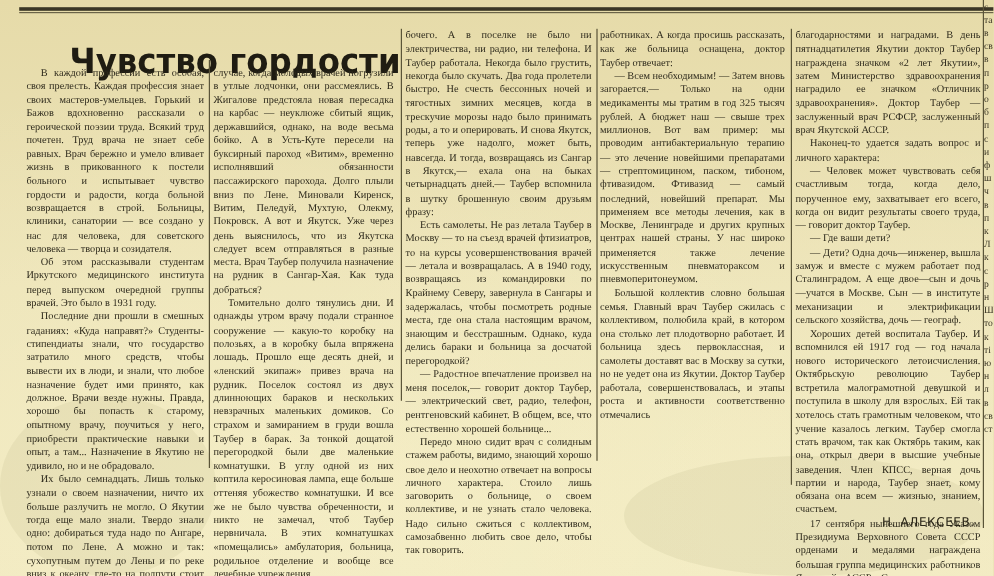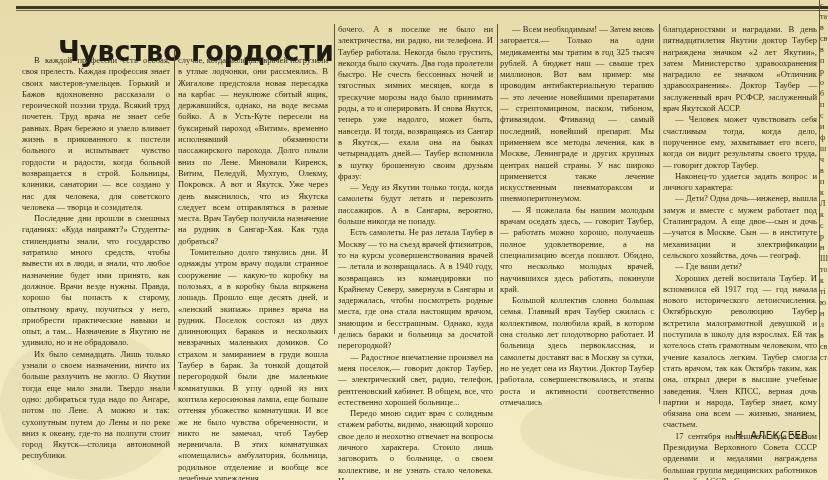--- a/index.html
+++ b/index.html
@@ -75,52 +75,52 @@
 <h1 class="title">Чувство гордости</h1>
 
 <div class="vline" style="left:174px;top:50px;height:340px;"></div>
 <div class="vline" style="left:334px;top:24px;height:310px;"></div>
 <div class="vline" style="left:497px;top:24px;height:360px;"></div>
 <div class="vline" style="left:659px;top:24px;height:380px;"></div>
 <div class="vline" style="left:819px;top:0;height:440px;"></div>
 
 <div class="col col1">
   <p>В каждой профессии есть особая, своя прелесть. Каждая профессия знает своих мастеров-умельцев. Горький и Бажов вдохновенно рассказали о героической поэзии труда. Всякий труд почетен. Труд врача не знает себе равных. Врач бережно и умело вливает жизнь в прикованного к постели больного и испытывает чувство гордости и радости, когда больной возвращается в строй. Больницы, клиники, санатории — все создано у нас для человека, для советского человека — творца и созидателя.</p>
+  <p>Об этом рассказывали студентам Иркутского медицинского института перед выпуском очередной группы врачей. Это было в 1931 году.</p>
   <p>Последние дни прошли в смешных гаданиях: «Куда направят?» Студенты-стипендиаты знали, что государство затратило много средств, чтобы вывести их в люди, и знали, что любое назначение будет ими принято, как должное. Врачи везде нужны. Правда, хорошо бы попасть к старому, опытному врачу, поучиться у него, приобрести практические навыки и опыт, а там... Назначение в Якутию не удивило, но и не обрадовало.</p>
   <p>Их было семнадцать. Лишь только узнали о своем назначении, ничто их больше разлучить не могло. О Якутии тогда еще мало знали. Твердо знали одно: добираться туда надо по Ангаре, потом по Лене. А можно и так: сухопутным путем до Лены и по реке вниз к океану, где-то на полпути стоит город Якутск—столица автономной республики.</p>
 
 </div>
 
 <div class="col col2">
   <p class="cont">случае, когда молодых врачей погрузили в утлые лодчонки, они рассмеялись. В Жигалове предстояла новая пересадка на карбас — неуклюже сбитый ящик, державшийся, однако, на воде весьма бойко. А в Усть-Куте пересели на буксирный пароход «Витим», временно исполнявший обязанности пассажирского парохода. Долго плыли вниз по Лене. Миновали Киренск, Витим, Пеледуй, Мухтую, Олекму, Покровск. А вот и Якутск. Уже через день выяснилось, что из Якутска следует всем отправляться в разные места. Врач Таубер получила назначение на рудник в Сангар-Хая. Как туда добраться?</p>
   <p>Томительно долго тянулись дни. И однажды утром врачу подали странное сооружение — какую-то коробку на полозьях, а в коробку была впряжена лошадь. Прошло еще десять дней, и «ленский экипаж» привез врача на рудник. Поселок состоял из двух длинноющих бараков и нескольких невзрачных маленьких домиков. Со страхом и замиранием в груди вошла Таубер в барак. За тонкой дощатой перегородкой были две маленькие комнатушки. В углу одной из них коптила керосиновая лампа, еще больше оттеняя убожество комнатушки. И все же не было чувства обреченности, и никто не замечал, чтоб Таубер нервничала. В этих комнатушках «помещались» амбулатория, больница, родильное отделение и вообще все лечебные учреждения.</p>
 
 </div>
 
 <div class="col col3">
   <p class="cont">бочего. А в поселке не было ни электричества, ни радио, ни телефона. И Таубер работала. Некогда было грустить, некогда было скучать. Два года пролетели быстро. Не счесть бессонных ночей и тягостных зимних месяцев, когда в трескучие морозы надо было принимать роды, а то и оперировать. И снова Якутск, теперь уже надолго, может быть, навсегда. И тогда, возвращаясь из Сангар в Якутск,— ехала она на быках четырнадцать дней.— Таубер вспомнила в шутку брошенную своим друзьям фразу:</p>
-  <p>— Уеду из Якутии только тогда, когда самолеты будут летать и перевозить пассажиров. А в Сангары, вероятно, больше никогда не попаду.</p>
   <p>Есть самолеты. Не раз летала Таубер в Москву — то на съезд врачей фтизиатров, то на курсы усовершенствования врачей — летала и возвращалась. А в 1940 году, возвращаясь из командировки по Крайнему Северу, завернула в Сангары и задержалась, чтобы посмотреть родные места, где она стала настоящим врачом, знающим и бесстрашным. Однако, куда делись бараки и больница за досчатой перегородкой?</p>
   <p>— Радостное впечатление произвел на меня поселок,— говорит доктор Таубер,— электрический свет, радио, телефон, рентгеновский кабинет. В общем, все, что естественно хорошей больнице...</p>
   <p>Передо мною сидит врач с солидным стажем работы, видимо, знающий хорошо свое дело и неохотно отвечает на вопросы личного характера. Стоило лишь заговорить о больнице, о своем коллективе, и не узнать стало человека. Надо сильно сжиться с коллективом, самозабвенно любить свое дело, чтобы так говорить.</p>
 
 </div>
 
 <div class="col col4">
+  <p class="cont">работниках. А когда просишь рассказать, как же больница оснащена, доктор Таубер отвечает:</p>
   <p>— Всем необходимым! — Затем вновь загорается.— Только на одни медикаменты мы тратим в год 325 тысяч рублей. А бюджет наш — свыше трех миллионов. Вот вам пример: мы проводим антибактериальную терапию — это лечение новейшими препаратами — стрептомицином, паском, тибоном, фтивазидом. Фтивазид — самый последний, новейший препарат. Мы применяем все методы лечения, как в Москве, Ленинграде и других крупных центрах нашей страны. У нас широко применяется также лечение искусственным пневматораксом и пневмоперитонеумом.</p>
-  <p>— Я пожелала бы нашим молодым врачам оседать здесь, — говорит Таубер, — работать можно хорошо, получаешь полное удовлетворение, а на специализацию всегда пошлют. Обидно, что несколько молодых врачей, научившихся здесь работать, покинули край.</p>
   <p>Большой коллектив словно большая семья. Главный врач Таубер сжилась с коллективом, полюбила край, в котором она столько лет плодотворно работает. И больница здесь первоклассная, и самолеты доставят вас в Москву за сутки, но не уедет она из Якутии. Доктор Таубер работала, совершенствовалась, и этапы роста и активности соответственно отмечались</p>
 </div>
 
 <div class="col col5">
   <p class="cont">благодарностями и наградами. В день пятнадцатилетия Якутии доктор Таубер награждена значком «2 лет Якутии», затем Министерство здравоохранения наградило ее значком «Отличник здравоохранения». Доктор Таубер — заслуженный врач РСФСР, заслуженный врач Якутской АССР.</p>
+  <p>Наконец-то удается задать вопрос и личного характера:</p>
   <p>— Человек может чувствовать себя счастливым тогда, когда дело, порученное ему, захватывает его всего, когда он видит результаты своего труда,— говорит доктор Таубер.</p>
-  <p>Наконец-то удается задать вопрос и личного характера:</p>
+  <p>— Где ваши дети?</p>
   <p>— Дети? Одна дочь—инженер, вышла замуж и вместе с мужем работает под Сталинградом. А еще двое—сын и дочь—учатся в Москве. Сын — в институте механизации и электрификации сельского хозяйства, дочь — географ.</p>
-  <p>— Где ваши дети?</p>
   <p>Хороших детей воспитала Таубер. И вспомнился ей 1917 год — год начала нового исторического летоисчисления. Октябрьскую революцию Таубер встретила малограмотной девушкой и поступила в школу для взрослых. Ей так хотелось стать грамотным человеком, что учение казалось легким. Таубер смогла стать врачом, так как Октябрь таким, как она, открыл двери в высшие учебные заведения. Член КПСС, верная дочь партии и народа, Таубер знает, кому обязана она всем — жизнью, знанием, счастьем.</p>
   <p>17 сентября нынешнего года Указом Президиума Верховного Совета СССР орденами и медалями награждена большая группа медицинских работников Якутской АССР. Среди награжденных орденом «Знак почета» Л. С. Таубер — главный врач Якутского противотуберкулезного диспансера.</p>
 </div>
 
 <div class="signature">Н. АЛЕКСЕЕВ.</div>
 
 <div class="edge-strip" id="edge">
     <div>с</div>
     <div>та</div>
     <div>в</div>

